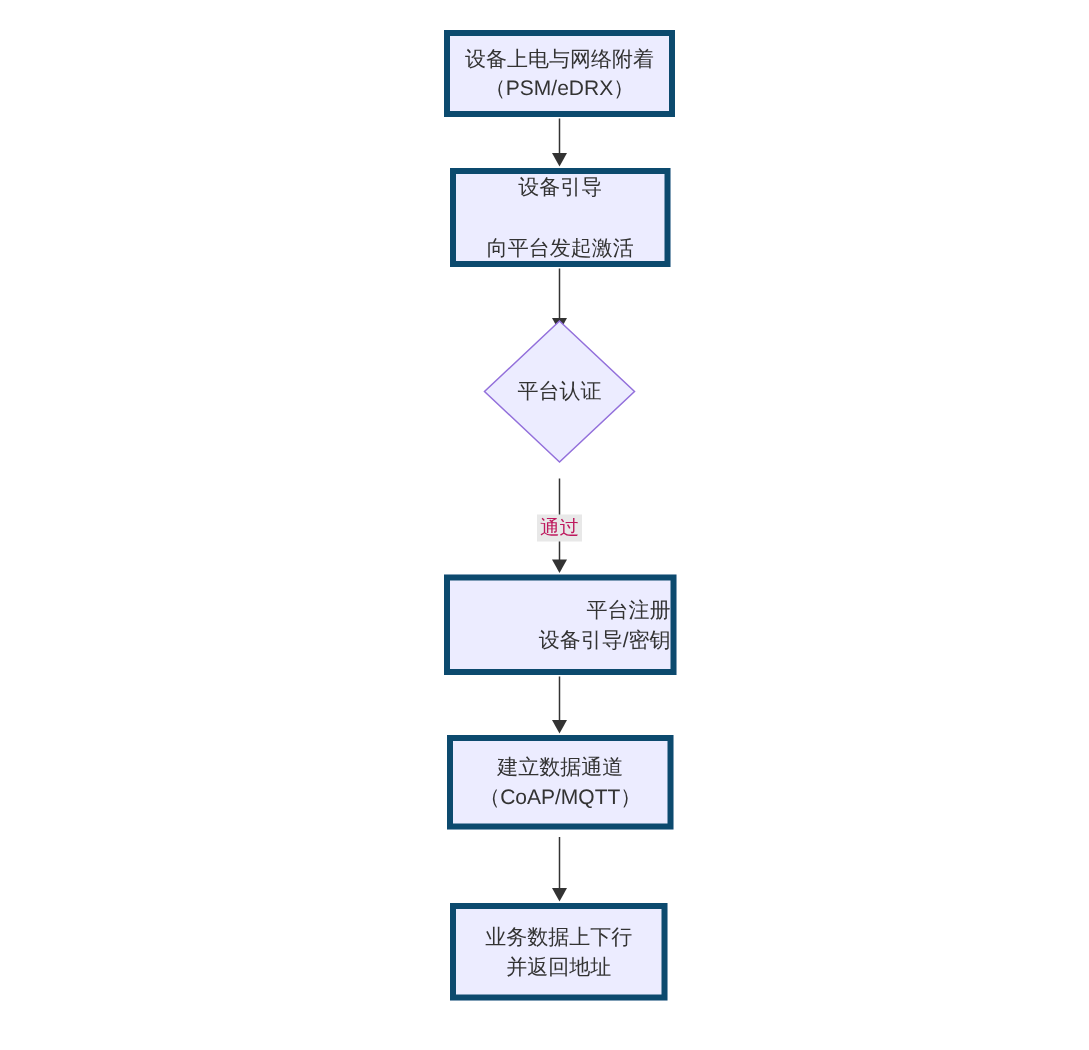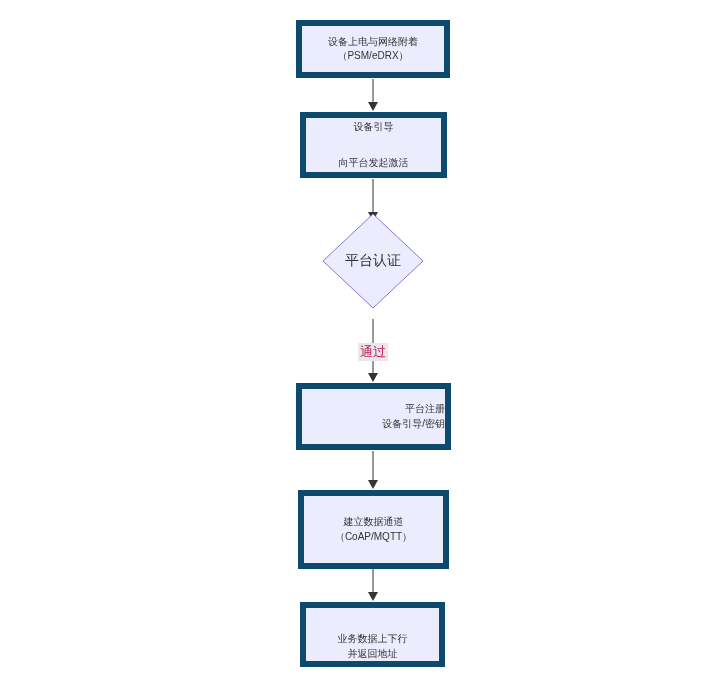--- a/index.html
+++ b/index.html
@@ -27,23 +27,23 @@
     fill: none;
   }
   .arrow-head {
     fill: #333333;
     stroke: none;
   }
   .node {
     position: absolute;
     box-sizing: border-box;
     background: #ECECFF;
-    border: 6px solid #0c4a6e;
+    border: 4px solid #0c4a6e;
     color: #333333;
-    font-size: 10px;
+    font-size: 14px;
     line-height: 1.25;
     display: flex;
     flex-direction: column;
     align-items: center;
     justify-content: center;
     text-align: center;
   }
   .node .nl {
     white-space: nowrap;
     padding: 1px 0;
@@ -129,23 +129,23 @@
     <div class="diamond-label">平台认证</div>
   </div>
 
   <div class="edge-label">通过</div>
 
   <div class="node" style="left:296px; top:383px; width:155px; height:67px;align-items:flex-end;">
     <div class="nl">平台注册</div>
     <div class="nl">设备引导/密钥</div>
   </div>
 
-  <div class="node" style="left:298px; top:490px; width:151px; height:79px;">
+  <div class="node" style="left:298px; top:490px; width:151px; height:63px;">
     <div class="nl">建立数据通道</div>
     <div class="nl">（CoAP/MQTT）</div>
   </div>
 
-  <div class="node" style="left:300px; top:602px; width:145px; height:65px;justify-content:flex-end;">
+  <div class="node" style="left:300px; top:602px; width:145px; height:65px;">
     <div class="nl">业务数据上下行</div>
     <div class="nl">并返回地址</div>
   </div>
 
 </div>
 
 </body></html>

